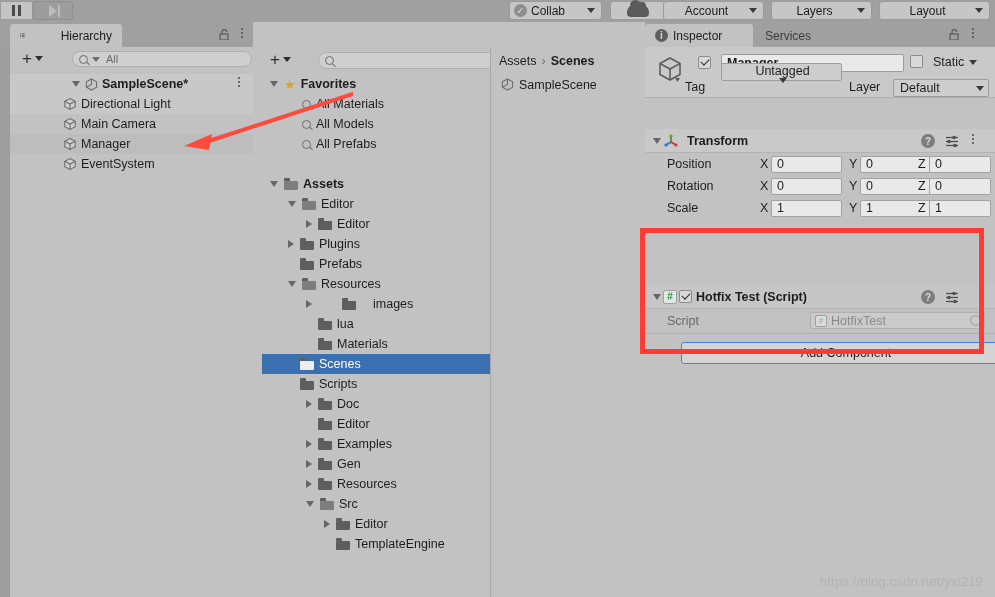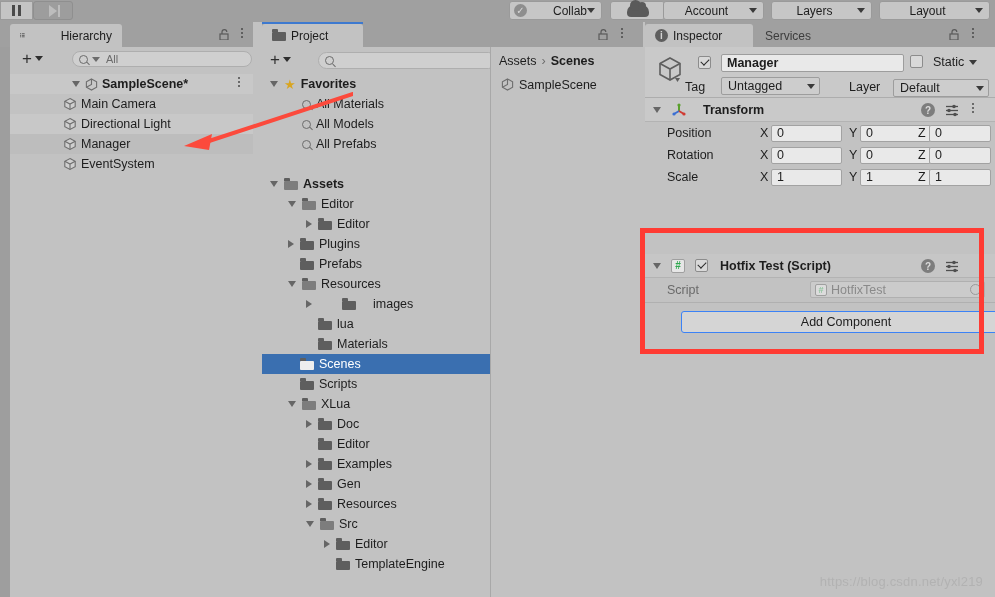--- a/index.html
+++ b/index.html
@@ -38,21 +38,21 @@
   .step-glyph { display:inline-block; width:0;height:0;
     border-left:8px solid #bdbdbd; border-top:6px solid transparent; border-bottom:6px solid transparent;
     position:relative; }
   .step-glyph::after{content:"";position:absolute;left:1px;top:-6px;width:2px;height:12px;background:#bdbdbd;}
 
   .tb-collab { left:509px; width:93px; justify-content:flex-start; padding-left:4px;}
   .tb-cloud  { left:610px; width:55px; }
   .tb-account{ left:663px; width:101px; }
   .tb-layers { left:771px; width:101px; }
   .tb-layout { left:879px; width:111px; }
-  .tb-label { flex:1; text-align:right; padding-left:4px;}
+  .tb-label { flex:1; text-align:left; padding-left:4px;}
   .tb-label.center{text-align:center;padding-left:0;}
   .caret-d {
     width:0;height:0;border-left:4px solid transparent;border-right:4px solid transparent;
     border-top:5px solid #3a3a3a; margin-right:6px; flex:0 0 auto;
   }
   .collab-check {
     width:13px;height:13px;border-radius:50%;background:#8e8e8e;
     display:flex;align-items:center;justify-content:center;flex:0 0 auto;
     color:#d7d7d7;font-size:10px;line-height:1;
   }
@@ -179,29 +179,29 @@
   }
   .static-box{position:absolute; left:265px; top:8px;}
   .static-lbl{position:absolute; left:288px; top:8px; font-size:12.5px;}
   .tag-lbl{position:absolute; left:40px; top:33px; font-size:12.5px;}
   .dd {
     background:#cdcdcd;border:1px solid #9d9d9d;border-radius:2px;height:18px;
     display:flex;align-items:center;justify-content:space-between;padding:0 4px 0 6px;
     box-sizing:border-box;font-size:12.5px;
   }
   .dd .caret-d{margin-right:0;border-top-color:#3a3a3a;}
-  .tag-dd{position:absolute; left:76px; top:30px; width:99px;}
+  .tag-dd{position:absolute; left:76px; top:16px; width:121px;flex-direction:column;}
   .layer-lbl{position:absolute; left:204px; top:33px; font-size:12.5px;}
   .layer-dd{position:absolute; left:248px; top:32px; width:96px;}
 
   .comp-header {
     position:relative; height:23px; background:#c9c9c9;
-    display:flex; align-items:center; gap:10px; padding-left:8px;
+    display:flex; align-items:center; gap:2px; padding-left:8px;
     border-bottom:1px solid #b3b3b3;
-    font-weight:bold; font-size:12.5px;
+    font-weight:bold; font-size:12.5px;margin-top:31px;
   }
   .comp-title{margin-left:6px;}
   .help-ico{
     position:absolute;width:14px;height:14px;border-radius:50%;background:#7d7d7d;color:#dcdcdc;
     font-size:10px;font-weight:bold;display:flex;align-items:center;justify-content:center;
   }
   .pre-ico{position:absolute;width:14px;height:14px;}
   .transform-gizmo{width:16px;height:14px;flex:0 0 auto;}
   .script-badge{
     width:14px;height:14px;background:#e6e6e6;border:1px solid #9f9f9f;border-radius:2px;
@@ -323,73 +323,55 @@
           <path d="M7 1 L7 7 L1.5 10" fill="none" stroke="#6e6e6e" stroke-width="1.2"></path>
         </svg>
         <span class="h-label bold">SampleScene*</span>
         <div class="dots-ico" style="left:auto;right:12px;top:3px;">
             <i></i>
             <i></i>
             <i></i>
           </div>
       </div>
 
+      <div class="h-row odd" style="padding-left:53px;">
+        <svg class="cube-ico" viewBox="0 0 14 14">
+          <path d="M7 1.5 L12.2 4.3 L12.2 9.7 L7 12.5 L1.8 9.7 L1.8 4.3 Z" fill="#cfcfcf" stroke="#6e6e6e" stroke-width="1.1"></path>
+          <path d="M1.8 4.3 L7 7.1 L12.2 4.3 M7 7.1 L7 12.5" fill="none" stroke="#6e6e6e" stroke-width="1.1"></path>
+        </svg>
+        <span class="h-label">Directional Light</span>
+      </div>
+
       <div class="h-row even" style="padding-left:53px;">
         <svg class="cube-ico" viewBox="0 0 14 14">
           <path d="M7 1.5 L12.2 4.3 L12.2 9.7 L7 12.5 L1.8 9.7 L1.8 4.3 Z" fill="#cfcfcf" stroke="#6e6e6e" stroke-width="1.1"></path>
           <path d="M1.8 4.3 L7 7.1 L12.2 4.3 M7 7.1 L7 12.5" fill="none" stroke="#6e6e6e" stroke-width="1.1"></path>
         </svg>
         <span class="h-label">Main Camera</span>
       </div>
 
-      <div class="h-row odd" style="padding-left:53px;">
-        <svg class="cube-ico" viewBox="0 0 14 14">
-          <path d="M7 1.5 L12.2 4.3 L12.2 9.7 L7 12.5 L1.8 9.7 L1.8 4.3 Z" fill="#cfcfcf" stroke="#6e6e6e" stroke-width="1.1"></path>
-          <path d="M1.8 4.3 L7 7.1 L12.2 4.3 M7 7.1 L7 12.5" fill="none" stroke="#6e6e6e" stroke-width="1.1"></path>
-        </svg>
-        <span class="h-label">Directional Light</span>
-      </div>
-
       <div class="h-row selected" style="padding-left:53px;">
         <svg class="cube-ico" viewBox="0 0 14 14">
           <path d="M7 1.5 L12.2 4.3 L12.2 9.7 L7 12.5 L1.8 9.7 L1.8 4.3 Z" fill="#cfcfcf" stroke="#6e6e6e" stroke-width="1.1"></path>
           <path d="M1.8 4.3 L7 7.1 L12.2 4.3 M7 7.1 L7 12.5" fill="none" stroke="#6e6e6e" stroke-width="1.1"></path>
         </svg>
         <span class="h-label">Manager</span>
       </div>
 
       <div class="h-row even" style="padding-left:53px;">
         <svg class="cube-ico" viewBox="0 0 14 14">
           <path d="M7 1.5 L12.2 4.3 L12.2 9.7 L7 12.5 L1.8 9.7 L1.8 4.3 Z" fill="#cfcfcf" stroke="#6e6e6e" stroke-width="1.1"></path>
           <path d="M1.8 4.3 L7 7.1 L12.2 4.3 M7 7.1 L7 12.5" fill="none" stroke="#6e6e6e" stroke-width="1.1"></path>
         </svg>
         <span class="h-label">EventSystem</span>
       </div>
     </div>
   </div>
 
   <div class="panel" id="project">
-    <div class="panel-tabbar">
-      <div class="tab-accent" style="left:0;width:101px;"></div>
-      <div class="tab active" style="left:0;width:101px;top:2px;">
-        <span class="folder">
-            <i></i>
-          </span>
-        <span>Project</span>
-      </div>
-      <svg class="lock-ico" style="left:336px;" viewBox="0 0 11 11">
-        <rect x="1" y="5" width="8" height="6" fill="none" stroke="#5a5a5a" stroke-width="1.2"></rect>
-        <path d="M3 5 V3 a2.4 2.4 0 0 1 4.8 0" fill="none" stroke="#5a5a5a" stroke-width="1.2"></path>
-      </svg>
-      <div class="dots-ico" style="left:358px;">
-          <i></i>
-          <i></i>
-          <i></i>
-        </div>
-    </div>
 
     <div class="p-toolrow">
       <div class="plus-btn" style="left:8px;top:4px;">
         <span>+</span>
         <span class="caret-d"></span>
       </div>
       <div class="p-search">
         <span class="mag"></span>
       </div>
       <div class="p-iconbtn" style="left:241px;">
@@ -529,28 +511,20 @@
           </span>
           <span class="p-label">Scenes</span>
         </div>
         <div class="p-row" style="padding-left: 26px;">
           <span style="width: 6px; flex: 0 0 auto;"></span>
           <span style="width: 6px; flex: 0 0 auto;"></span>
           <span class="folder">
             <i></i>
           </span>
           <span class="p-label">Scripts</span>
-        </div>
-        <div class="p-row" style="padding-left: 26px;">
-          <span class="tri-d"></span>
-          <span style="width: 6px; flex: 0 0 auto;"></span>
-          <span class="folder open">
-            <i></i>
-          </span>
-          <span class="p-label">XLua</span>
         </div>
         <div class="p-row" style="padding-left: 44px;">
           <span class="tri-r"></span>
           <span style="width: 6px; flex: 0 0 auto;"></span>
           <span class="folder">
             <i></i>
           </span>
           <span class="p-label">Doc</span>
         </div>
         <div class="p-row" style="padding-left: 44px;">

